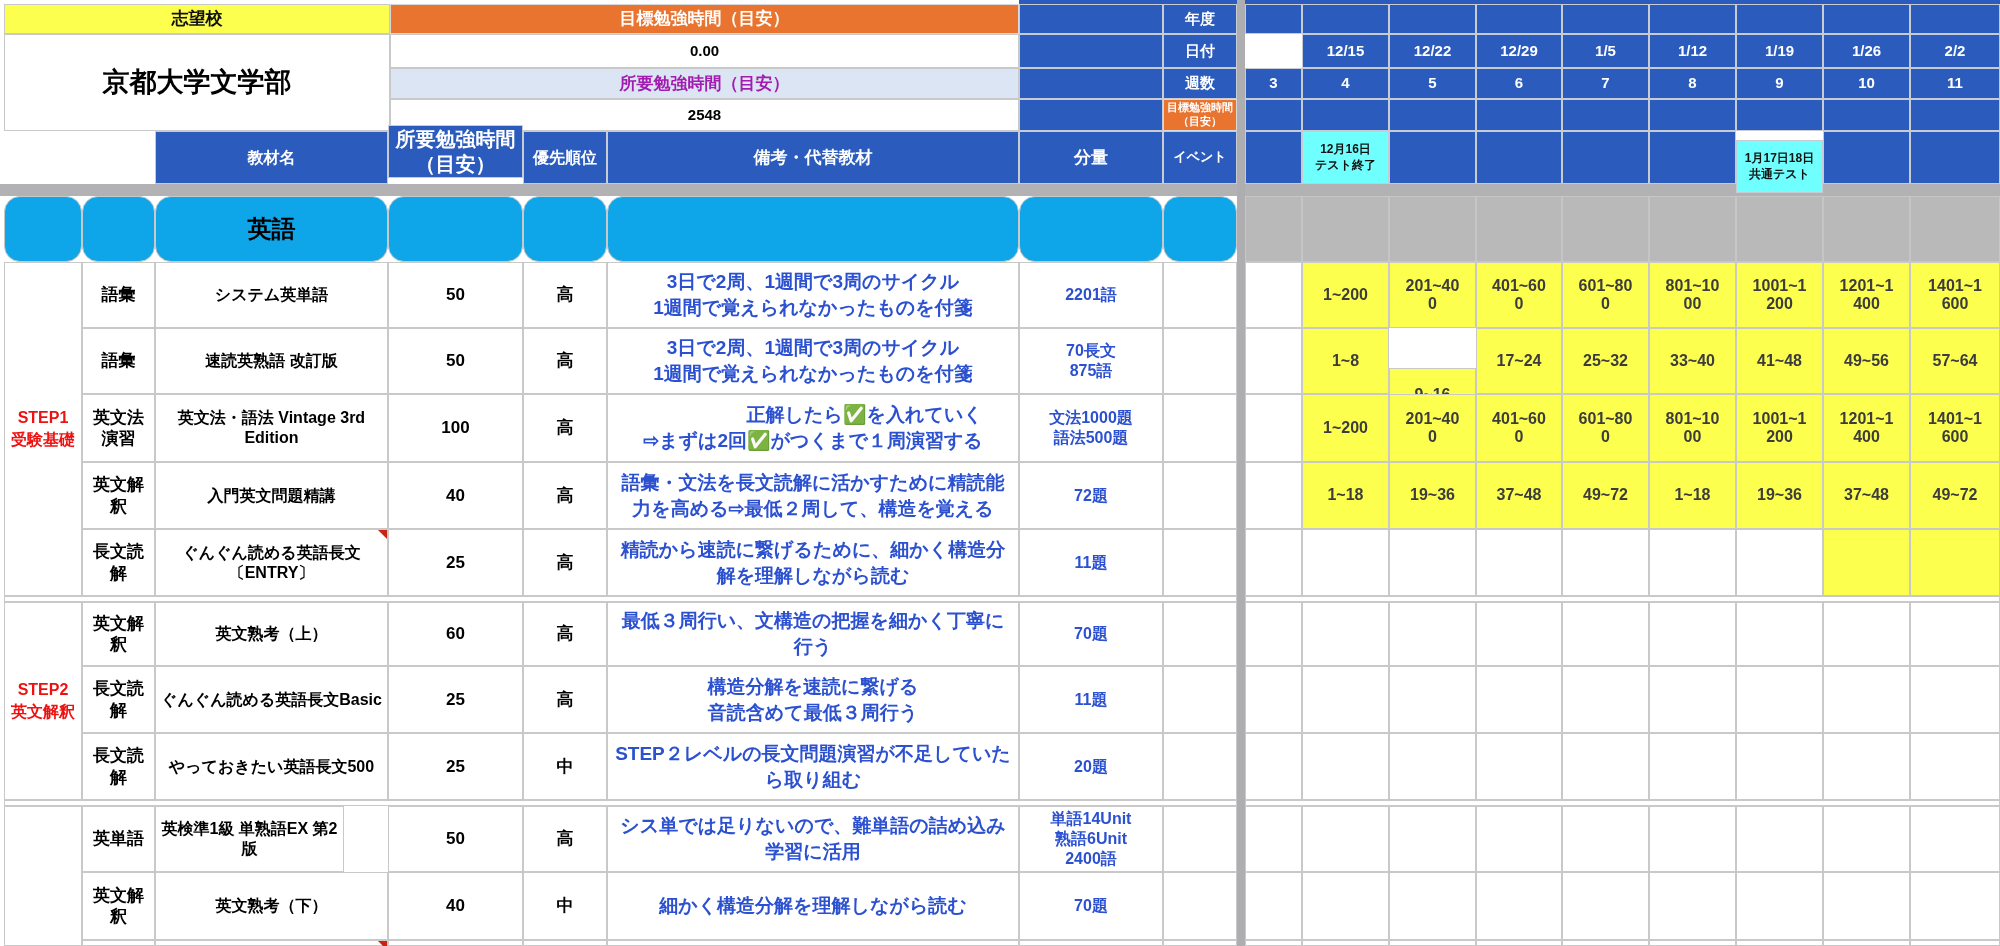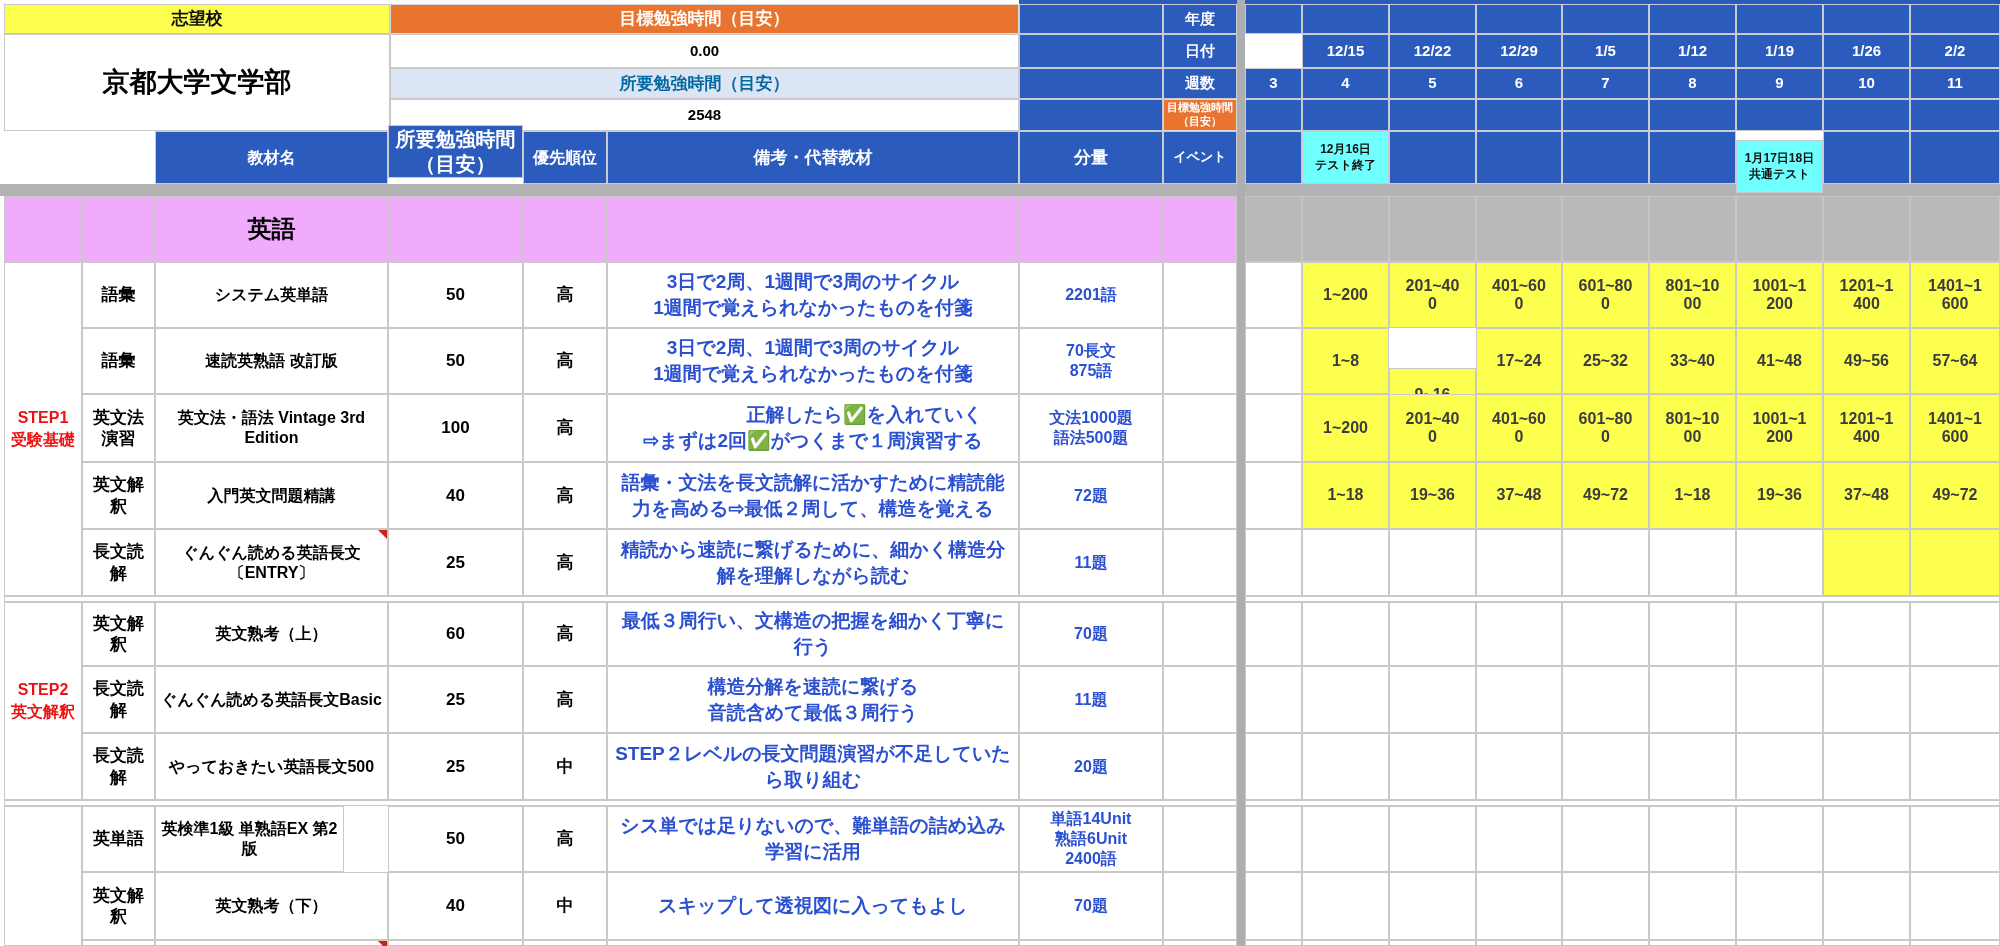--- a/index.html
+++ b/index.html
@@ -3,22 +3,22 @@
 <meta charset="utf-8">
 <style>
   html,body{margin:0;padding:0;background:#ffffff;font-family:"Liberation Sans",sans-serif;}
   .sheet{position:relative;width:2000px;height:946px;background:#ffffff;overflow:hidden;}
   .cell{position:absolute;box-sizing:border-box;border:1px solid #c9c9c9;display:flex;
         align-items:center;justify-content:center;text-align:center;font-weight:bold;
         overflow:hidden;white-space:pre-line;line-height:1.25;}
   .blue{background:#2b5cbd;color:#ffffff;border-color:#c6cbd4;}
   .orange{background:#e8742f;color:#ffffff;border-color:#d9d9d9;}
   .yellowhdr{background:#fdff4f;color:#111;}
-  .lightblue{background:#dce5f4;color:#0369a1;}
-  .cream{background:#f0abfc;}
+  .lightblue{background:#dce5f4;color:#a21caf;}
+  .cream{background:#0ea5e9;border-radius:16px;}
   .grayc{background:#b9b9b9;border-color:#c6c6c6;}
   .whitec{background:#ffffff;}
   .yellowc{background:#fdff4f;color:#3c3c3c;font-size:16px;word-break:break-all;
            padding:0 13px;line-height:1.15;}
   .strip{position:absolute;box-sizing:border-box;}
   .hband{background:#b2b2b5;}
   .vdiv{background:#aeaeb1;}
   .remark{color:#2b50d0;font-size:19px;line-height:1.35;padding:0 6px;}
   .amount{color:#2b50d0;font-size:16px;}
   .redlabel{color:#ee1111;font-size:16px;line-height:1.35;}
@@ -296,21 +296,21 @@
       <div class="cell whitec" style="left: 1476px; top: 806px; width: 86px; height: 66px;"></div>
       <div class="cell whitec" style="left: 1562px; top: 806px; width: 87px; height: 66px;"></div>
       <div class="cell whitec" style="left: 1649px; top: 806px; width: 87px; height: 66px;"></div>
       <div class="cell whitec" style="left: 1736px; top: 806px; width: 87px; height: 66px;"></div>
       <div class="cell whitec" style="left: 1823px; top: 806px; width: 87px; height: 66px;"></div>
       <div class="cell whitec" style="left: 1910px; top: 806px; width: 90px; height: 66px;"></div>
       <div class="cell whitec" style="left: 82px; top: 872px; width: 73px; height: 68px; font-size: 17px; padding: 0px 8px;">英文解釈</div>
       <div class="cell whitec" style="left: 155px; top: 872px; width: 233px; height: 68px; font-size: 16px; padding: 0px 4px;">英文熟考（下）</div>
       <div class="cell whitec" style="left: 388px; top: 872px; width: 135px; height: 68px; font-size: 17px;">40</div>
       <div class="cell whitec" style="left: 523px; top: 872px; width: 84px; height: 68px; font-size: 17px;">中</div>
-      <div class="cell whitec remark" style="left: 607px; top: 872px; width: 412px; height: 68px;">スキップして透視図に入ってもよし</div>
+      <div class="cell whitec remark" style="left: 607px; top: 872px; width: 412px; height: 68px;">細かく構造分解を理解しながら読む</div>
       <div class="cell whitec amount" style="left: 1019px; top: 872px; width: 144px; height: 68px;">70題</div>
       <div class="cell whitec" style="left: 1163px; top: 872px; width: 74px; height: 68px;"></div>
       <div class="cell whitec" style="left: 1245px; top: 872px; width: 57px; height: 68px;"></div>
       <div class="cell whitec" style="left: 1302px; top: 872px; width: 87px; height: 68px;"></div>
       <div class="cell whitec" style="left: 1389px; top: 872px; width: 87px; height: 68px;"></div>
       <div class="cell whitec" style="left: 1476px; top: 872px; width: 86px; height: 68px;"></div>
       <div class="cell whitec" style="left: 1562px; top: 872px; width: 87px; height: 68px;"></div>
       <div class="cell whitec" style="left: 1649px; top: 872px; width: 87px; height: 68px;"></div>
       <div class="cell whitec" style="left: 1736px; top: 872px; width: 87px; height: 68px;"></div>
       <div class="cell whitec" style="left: 1823px; top: 872px; width: 87px; height: 68px;"></div>

